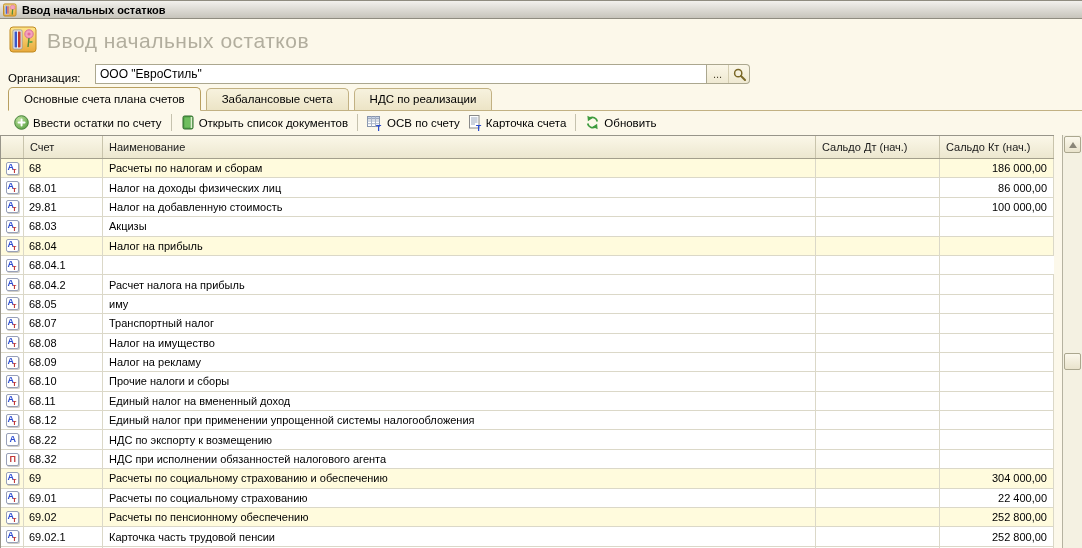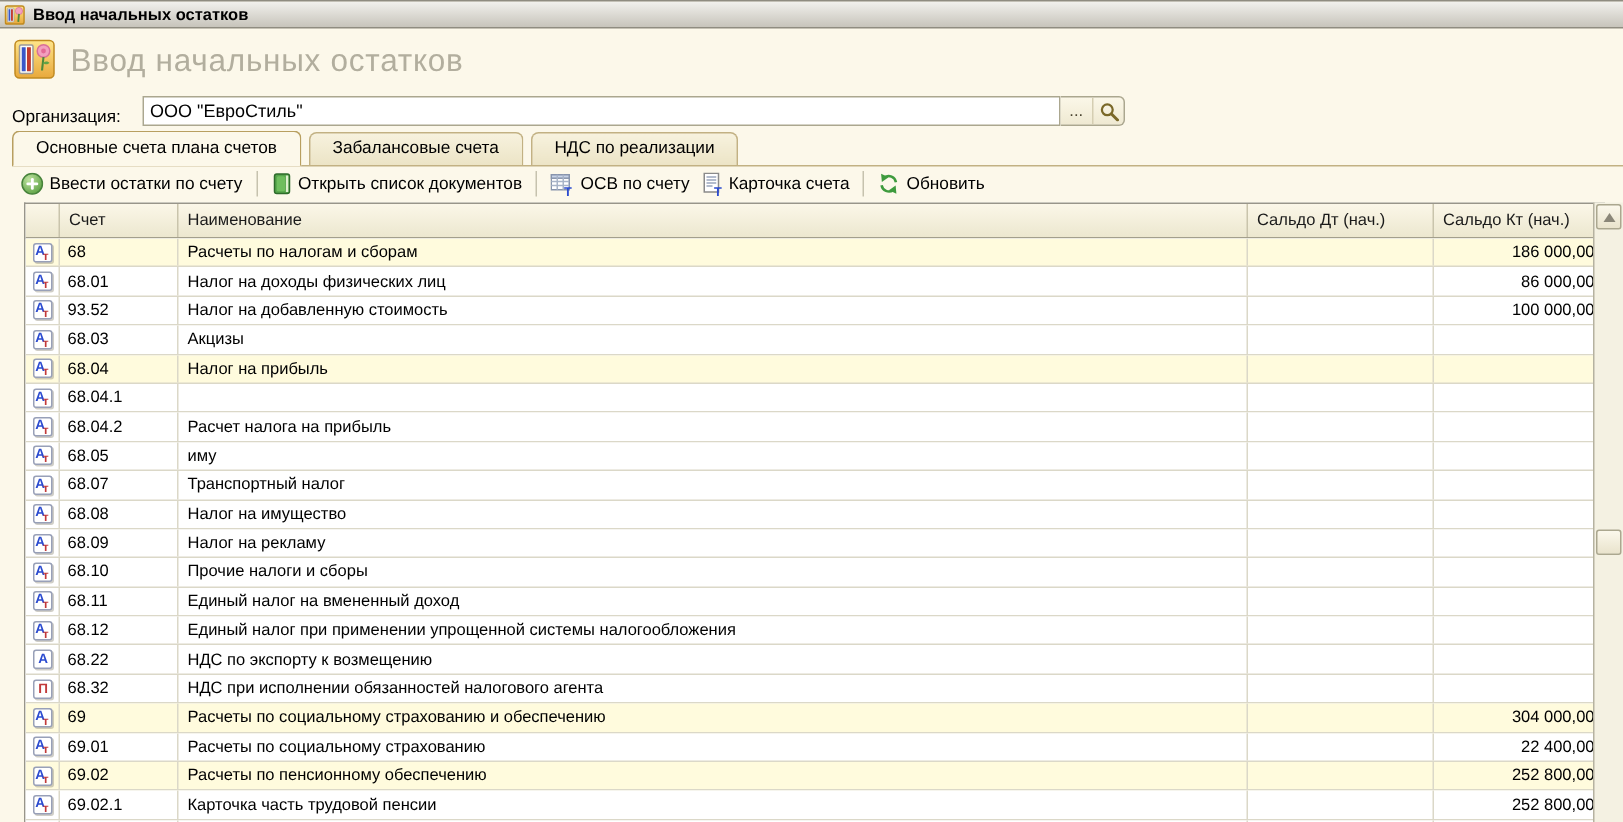--- a/index.html
+++ b/index.html
@@ -48,21 +48,21 @@
     border-bottom:1px solid var(--window-bg);}
 
   
   .toolbar{position:absolute;top:111px;left:10px;right:0;height:23px;
     display:flex;align-items:center;font-size:11.5px;}
   .tbtn{display:flex;align-items:center;gap:4px;padding:2px 4px;cursor:default;white-space:nowrap;}
   .ticon{display:flex;align-items:center;}
   .tsep{width:1px;height:17px;background:#C6C2AE;margin:0 5px;}
 
   
-  .table{position:absolute;top:135px;left:16px;width:1054px;bottom:0;
+  .table{position:absolute;top:135px;left:0;width:1054px;bottom:0;
     border-top:1px solid #98958A;border-left:1px solid #98958A;background:#fff;overflow:hidden;}
   .grid-row{display:grid;grid-template-columns:23px 79px 713px 124px 114px;}
   .thead{position:absolute;top:0;left:0;right:0;height:23px;
     background:linear-gradient(#FBF7E8,#ECE7CF);border-bottom:1px solid #A39F8C;}
   .thead .cell{display:flex;align-items:center;border-right:1px solid #C9C4AC;
     padding:0 6px;height:22px;overflow:hidden;white-space:nowrap;color:#1A1A1A;}
   .tbody{position:absolute;top:23px;left:0;right:0;bottom:0;overflow:hidden;background:#fff;}
   .row{height:19.4px;border-bottom:1px solid var(--grid-line);background:#fff;cursor:default;}
   .row.group{background:var(--group-row-bg);}
   .row .cell{display:flex;align-items:center;border-right:1px solid var(--grid-line);
@@ -263,21 +263,21 @@
         <div class="cell num"></div>
         <div class="cell num">86 000,00</div>
       </div>
       <div class="row grid-row">
         <div class="cell c-icon">
           <span class="acct">
             <i class="g1">А</i>
             <i class="g2">т</i>
           </span>
         </div>
-        <div class="cell c-code">93.52</div>
+        <div class="cell c-code">29.81</div>
         <div class="cell c-name">Налог на добавленную стоимость</div>
         <div class="cell num"></div>
         <div class="cell num">100 000,00</div>
       </div>
       <div class="row grid-row">
         <div class="cell c-icon">
           <span class="acct">
             <i class="g1">А</i>
             <i class="g2">т</i>
           </span>

